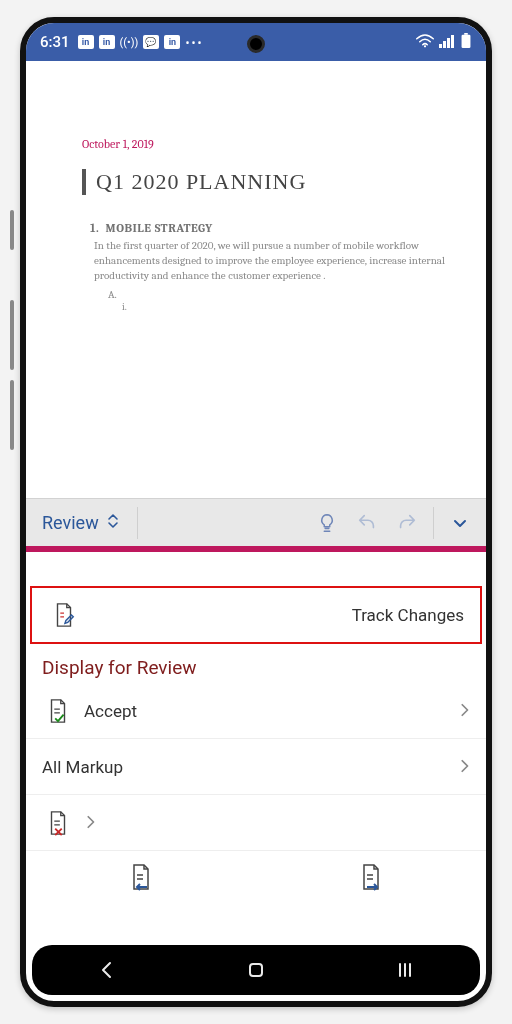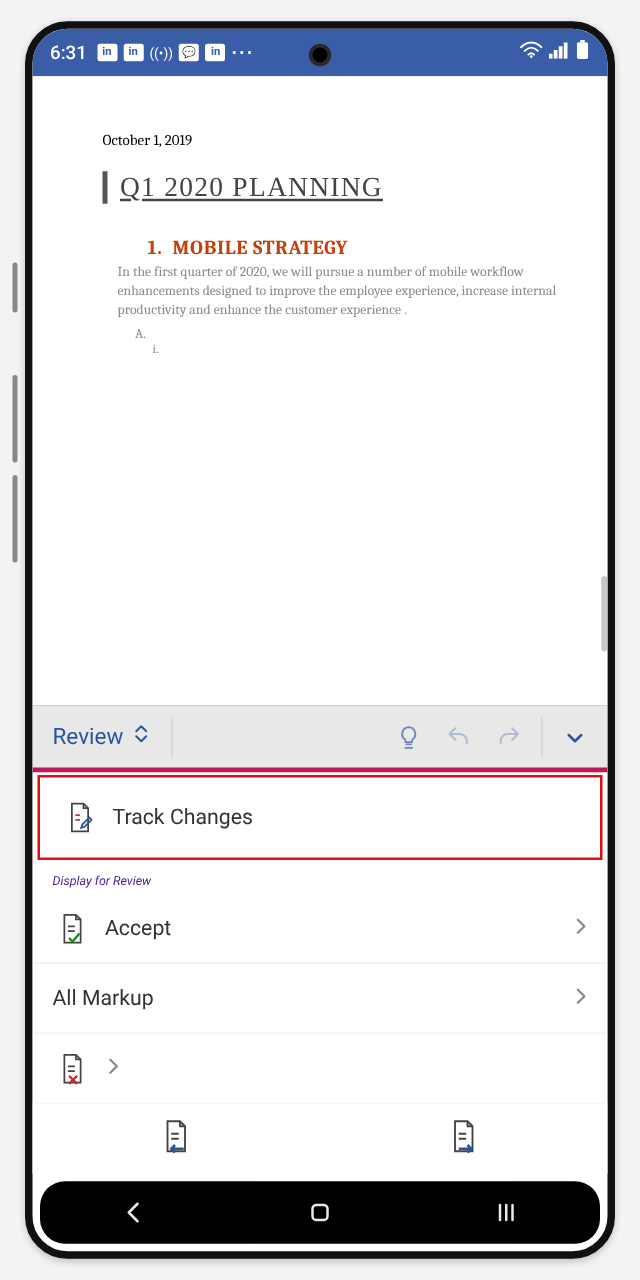--- a/index.html
+++ b/index.html
@@ -2,20 +2,21 @@
 <html><head>
 <meta charset="utf-8">
 <style>
   * { box-sizing: border-box; margin: 0; padding: 0; }
   html, body { width: 512px; height: 1024px; background: #f0f0f0; font-family: -apple-system, "Segoe UI", Roboto, sans-serif; }
   .stage { width: 512px; height: 1024px; background: #f3f3f3; position: relative; display: flex; align-items: center; justify-content: center; }
   .phone {
     width: 472px; height: 990px; background: #fff; border: 6px solid #111; border-radius: 34px;
     position: relative; overflow: hidden; display: flex; flex-direction: column;
     box-shadow: 0 2px 6px rgba(0,0,0,.2);
+    gap: 32px;
   }
   
   .side-btn { position: absolute; background: #888; width: 4px; border-radius: 2px; left: 10px; }
   .side-btn.b1 { top: 210px; height: 40px; }
   .side-btn.b2 { top: 300px; height: 70px; }
   .side-btn.b3 { top: 380px; height: 70px; }
   
   .camera { position: absolute; top: 12px; left: 50%; transform: translateX(-50%); width: 18px; height: 18px; border-radius: 50%; background: #000; border: 3px solid #2a2a2a; z-index: 50; }
   
   .statusbar {
@@ -24,50 +25,50 @@
   }
   .statusbar .time { font-size: 15px; font-weight: 500; margin-right: 8px; }
   .statusbar .sicons { display: flex; gap: 5px; align-items: center; }
   .statusbar .spacer { flex: 1; }
   .sb-box { width: 16px; height: 14px; background: #fff; border-radius: 2px; display:flex; align-items:center; justify-content:center; color:#3a5da8; font-size:9px; font-weight:700;}
   .sb-dots::after { content: "•••"; letter-spacing: 2px; font-size: 12px; }
   .sright svg, .sright span { color:#fff; }
   
   .doc { flex: 1; background: #fff; overflow: auto; position: relative; }
   .doc-inner { padding: 44px 40px 20px 56px; color: #3a3a3a; font-family: "Cambria", Georgia, serif; }
-  .doc-date   { font-size: 12px; color: #000000; margin-bottom: 18px; }
-  .doc-title  { font-size: 22px; letter-spacing: 1px; color: #444; border-left: 4px solid #555; padding-left: 10px; margin-bottom: 26px; font-family: Georgia, serif; text-decoration: underline; }
+  .doc-date   { font-size: 12px; color: #be185d; margin-bottom: 18px; }
+  .doc-title  { font-size: 22px; letter-spacing: 1px; color: #444; border-left: 4px solid #555; padding-left: 10px; margin-bottom: 26px; font-family: Georgia, serif; }
   .sec        { margin: 0 0 20px 8px; font-size: 12px; }
-  .sec .hd    { font-weight: 700; letter-spacing: .5px; color:#c2410c; margin-bottom: 4px; font-size: 16px; margin-left: 28px; }
+  .sec .hd    { font-weight: 700; letter-spacing: .5px; color:#737373; margin-bottom: 4px; font-size: 12px; }
   .sec .body  { color: #8a8a8a; font-size: 11px; margin-left: 4px; line-height: 1.35; }
   .sec .sub   { color:#8a8a8a; font-size: 11px; margin-left: 18px; margin-top: 4px; }
   .sec .subsub{ color:#8a8a8a; font-size: 10px; margin-left: 32px; }
   .scroll-ind { position:absolute; right:0; top:400px; width:5px; height:60px; background:#c7c7c7; border-radius:3px; }
   
   .ribbon {
-    height: 54px; background: #e8e8e8; border-top:1px solid #d2d2d2; border-bottom:4px solid #be185d;
+    height: 54px; background: #e8e8e8; border-top:1px solid #d2d2d2; border-bottom:6px solid #be185d;
     display:flex; align-items:center; padding: 0 6px; color:#2b579a;
   }
   .ribbon .tab { display:flex; align-items:center; gap:6px; font-size:18px; padding:6px 10px; }
   .ribbon .vdiv { width:1px; height:32px; background:#cfcfcf; margin:0 6px; }
   .ribbon .flex { flex:1; }
   .ribbon .ibtn { width:40px; height:40px; display:flex; align-items:center; justify-content:center; color:#6f86b8; }
   .ribbon .ibtn.dim { opacity:.6; }
   .ribbon .chev svg { width:16px; height:16px; }
   
   .options { background:#fff; }
   .row {
     display:flex; align-items:center; height:56px; padding:0 16px;
     border-bottom:1px solid #eee; font-size:17px; color:#333;
   }
   .row .lead { width:32px; display:flex; justify-content:center; margin-right:10px; }
   .row .lbl  { flex:1; }
   .row .tail { color:#888; }
-  .row.highlight { border: 2px solid #d11; height:68px; margin: 2px 4px; }
-  .grouplabel { font-size:10px; color:#4c1d95; padding:10px 16px 4px;font-style:italic; }
+  .row.highlight { border: 2px solid #d11; height:58px; margin: 2px 4px; text-align: right; }
+  .grouplabel { font-size:19px; color:#7f1d1d; padding:10px 16px 4px; }
   .bottom-icons { height:56px; display:flex; align-items:center; justify-content:space-around; background:#fff; }
   
   .navbar { height:50px; background:#000; margin:6px; border-radius:20px; display:flex; align-items:center; justify-content:space-around; color:#e9e9e9; }
   .navbar .nb { width:60px; display:flex; justify-content:center; }
   .icon-doc { stroke:#444; fill:none; stroke-width:1.5; }
 </style>
 </head>
 <body>
 
 <div class="stage">

